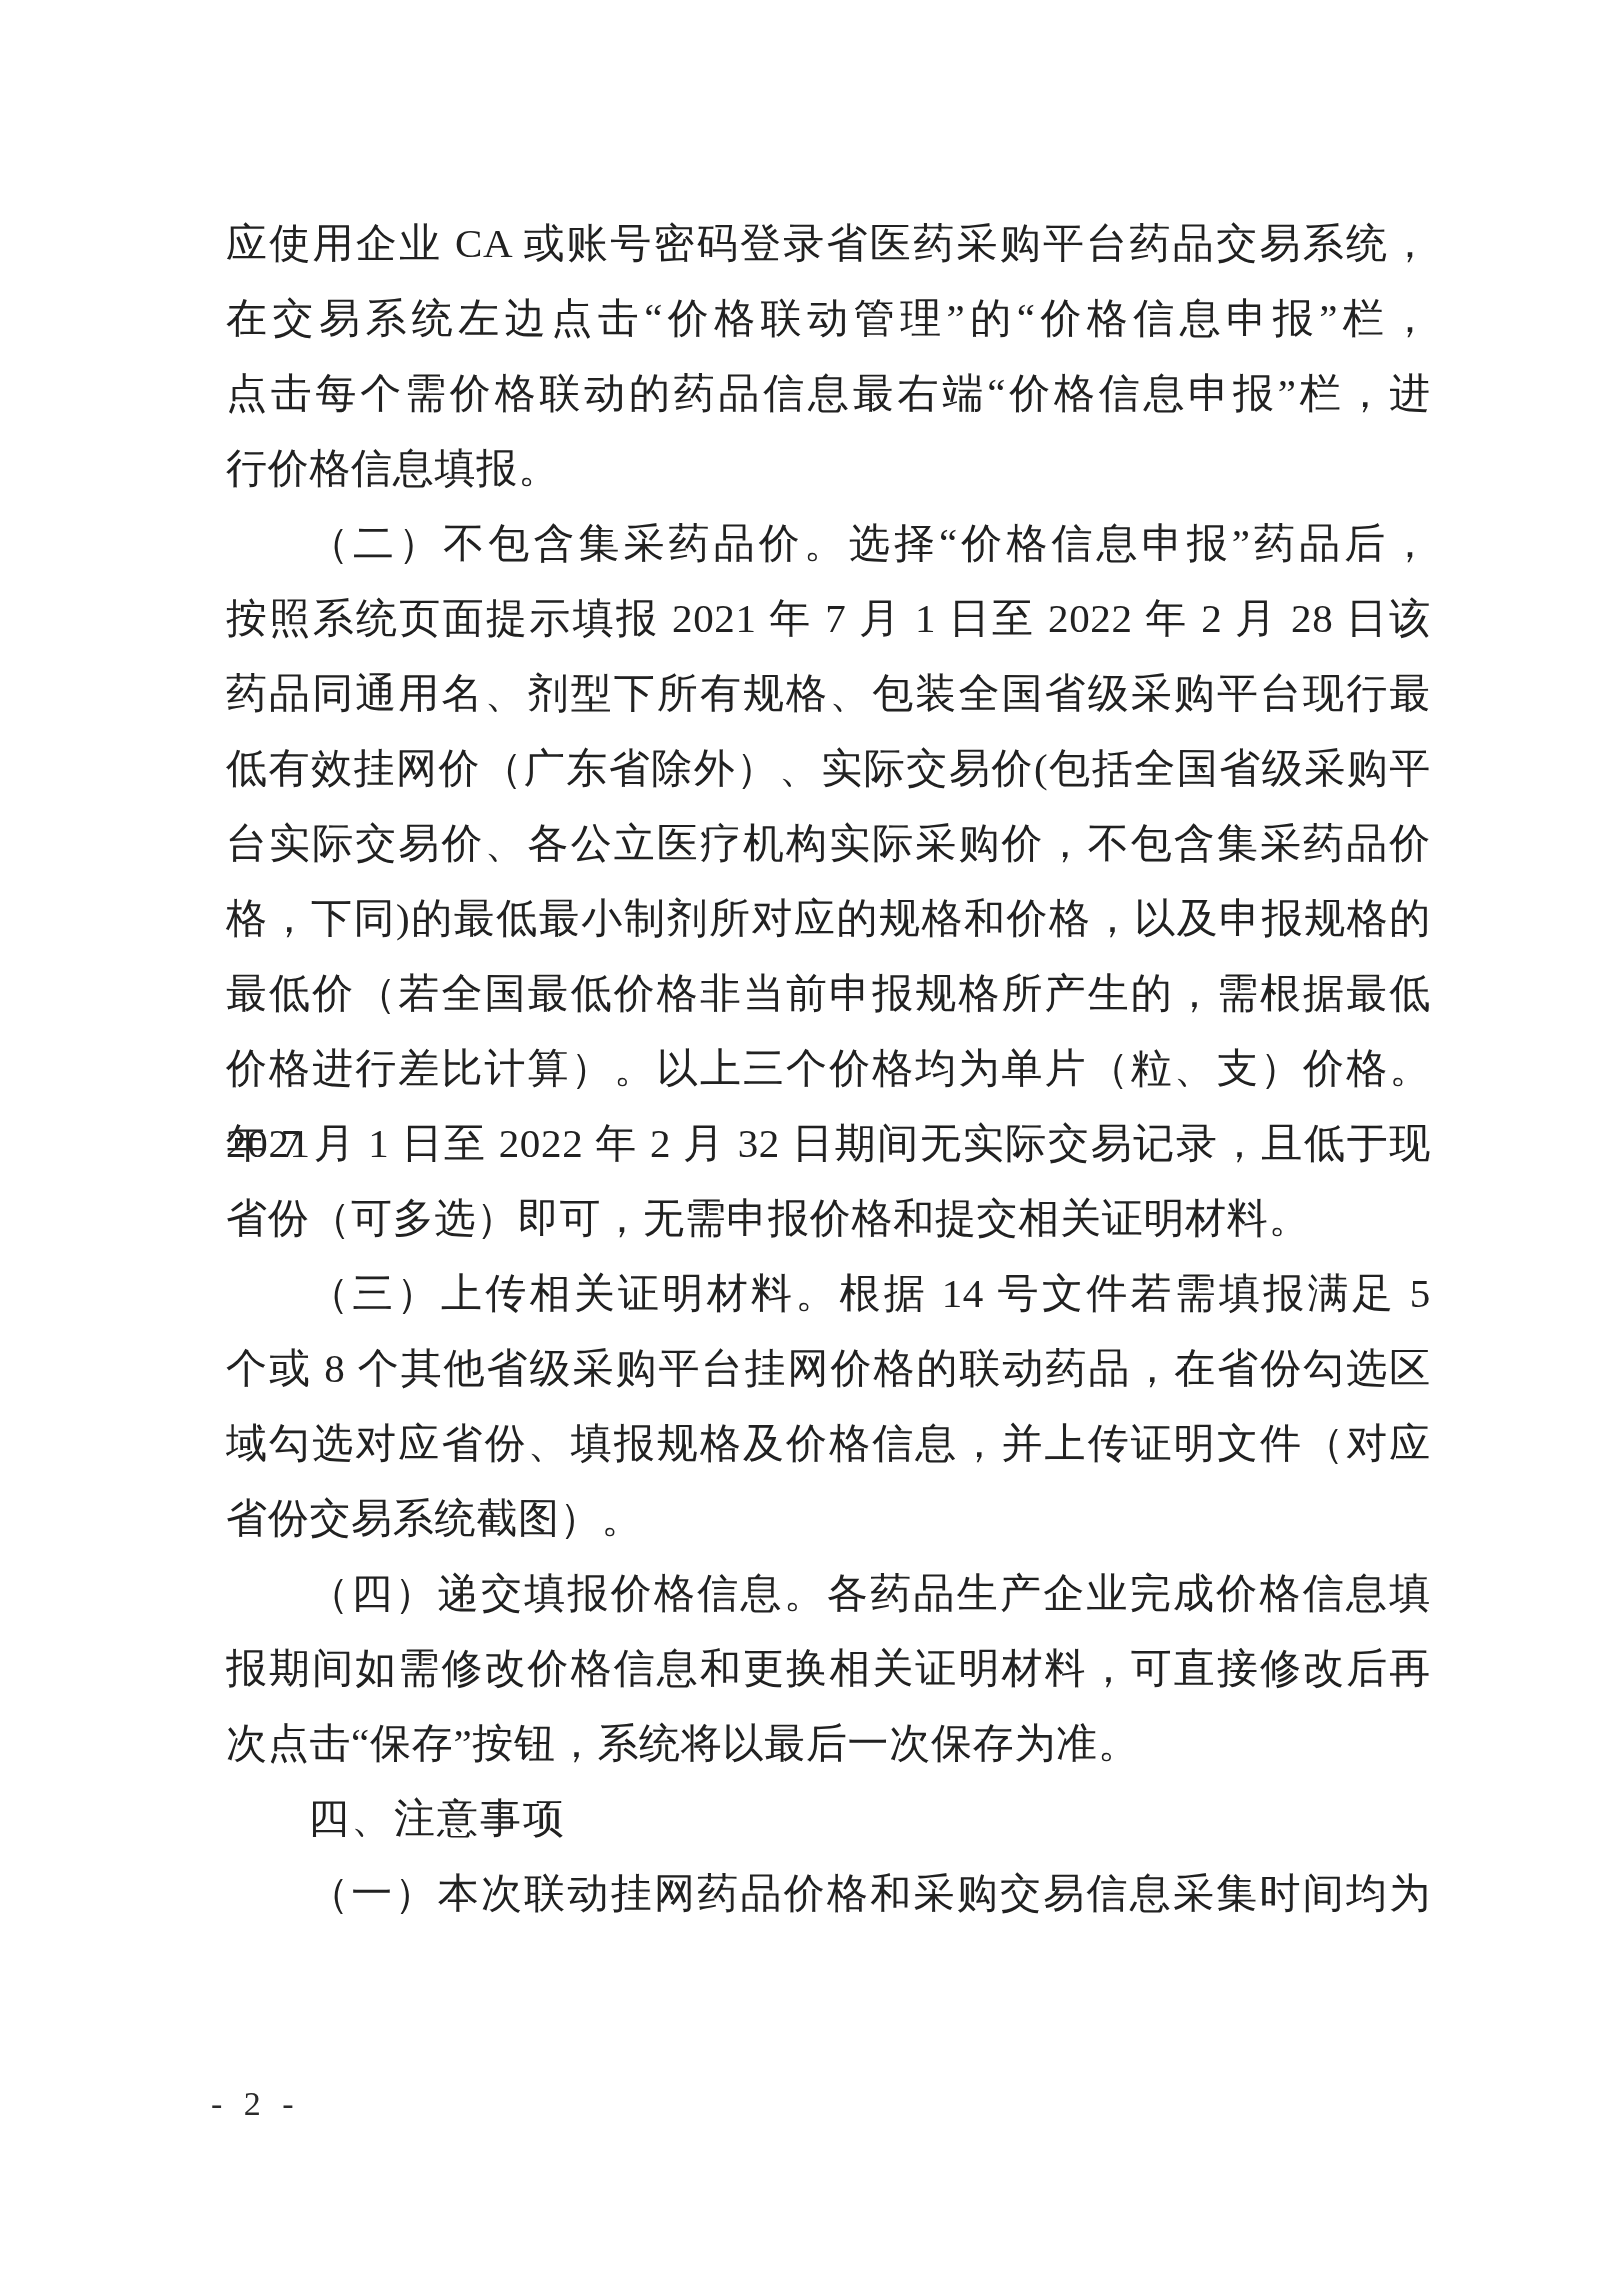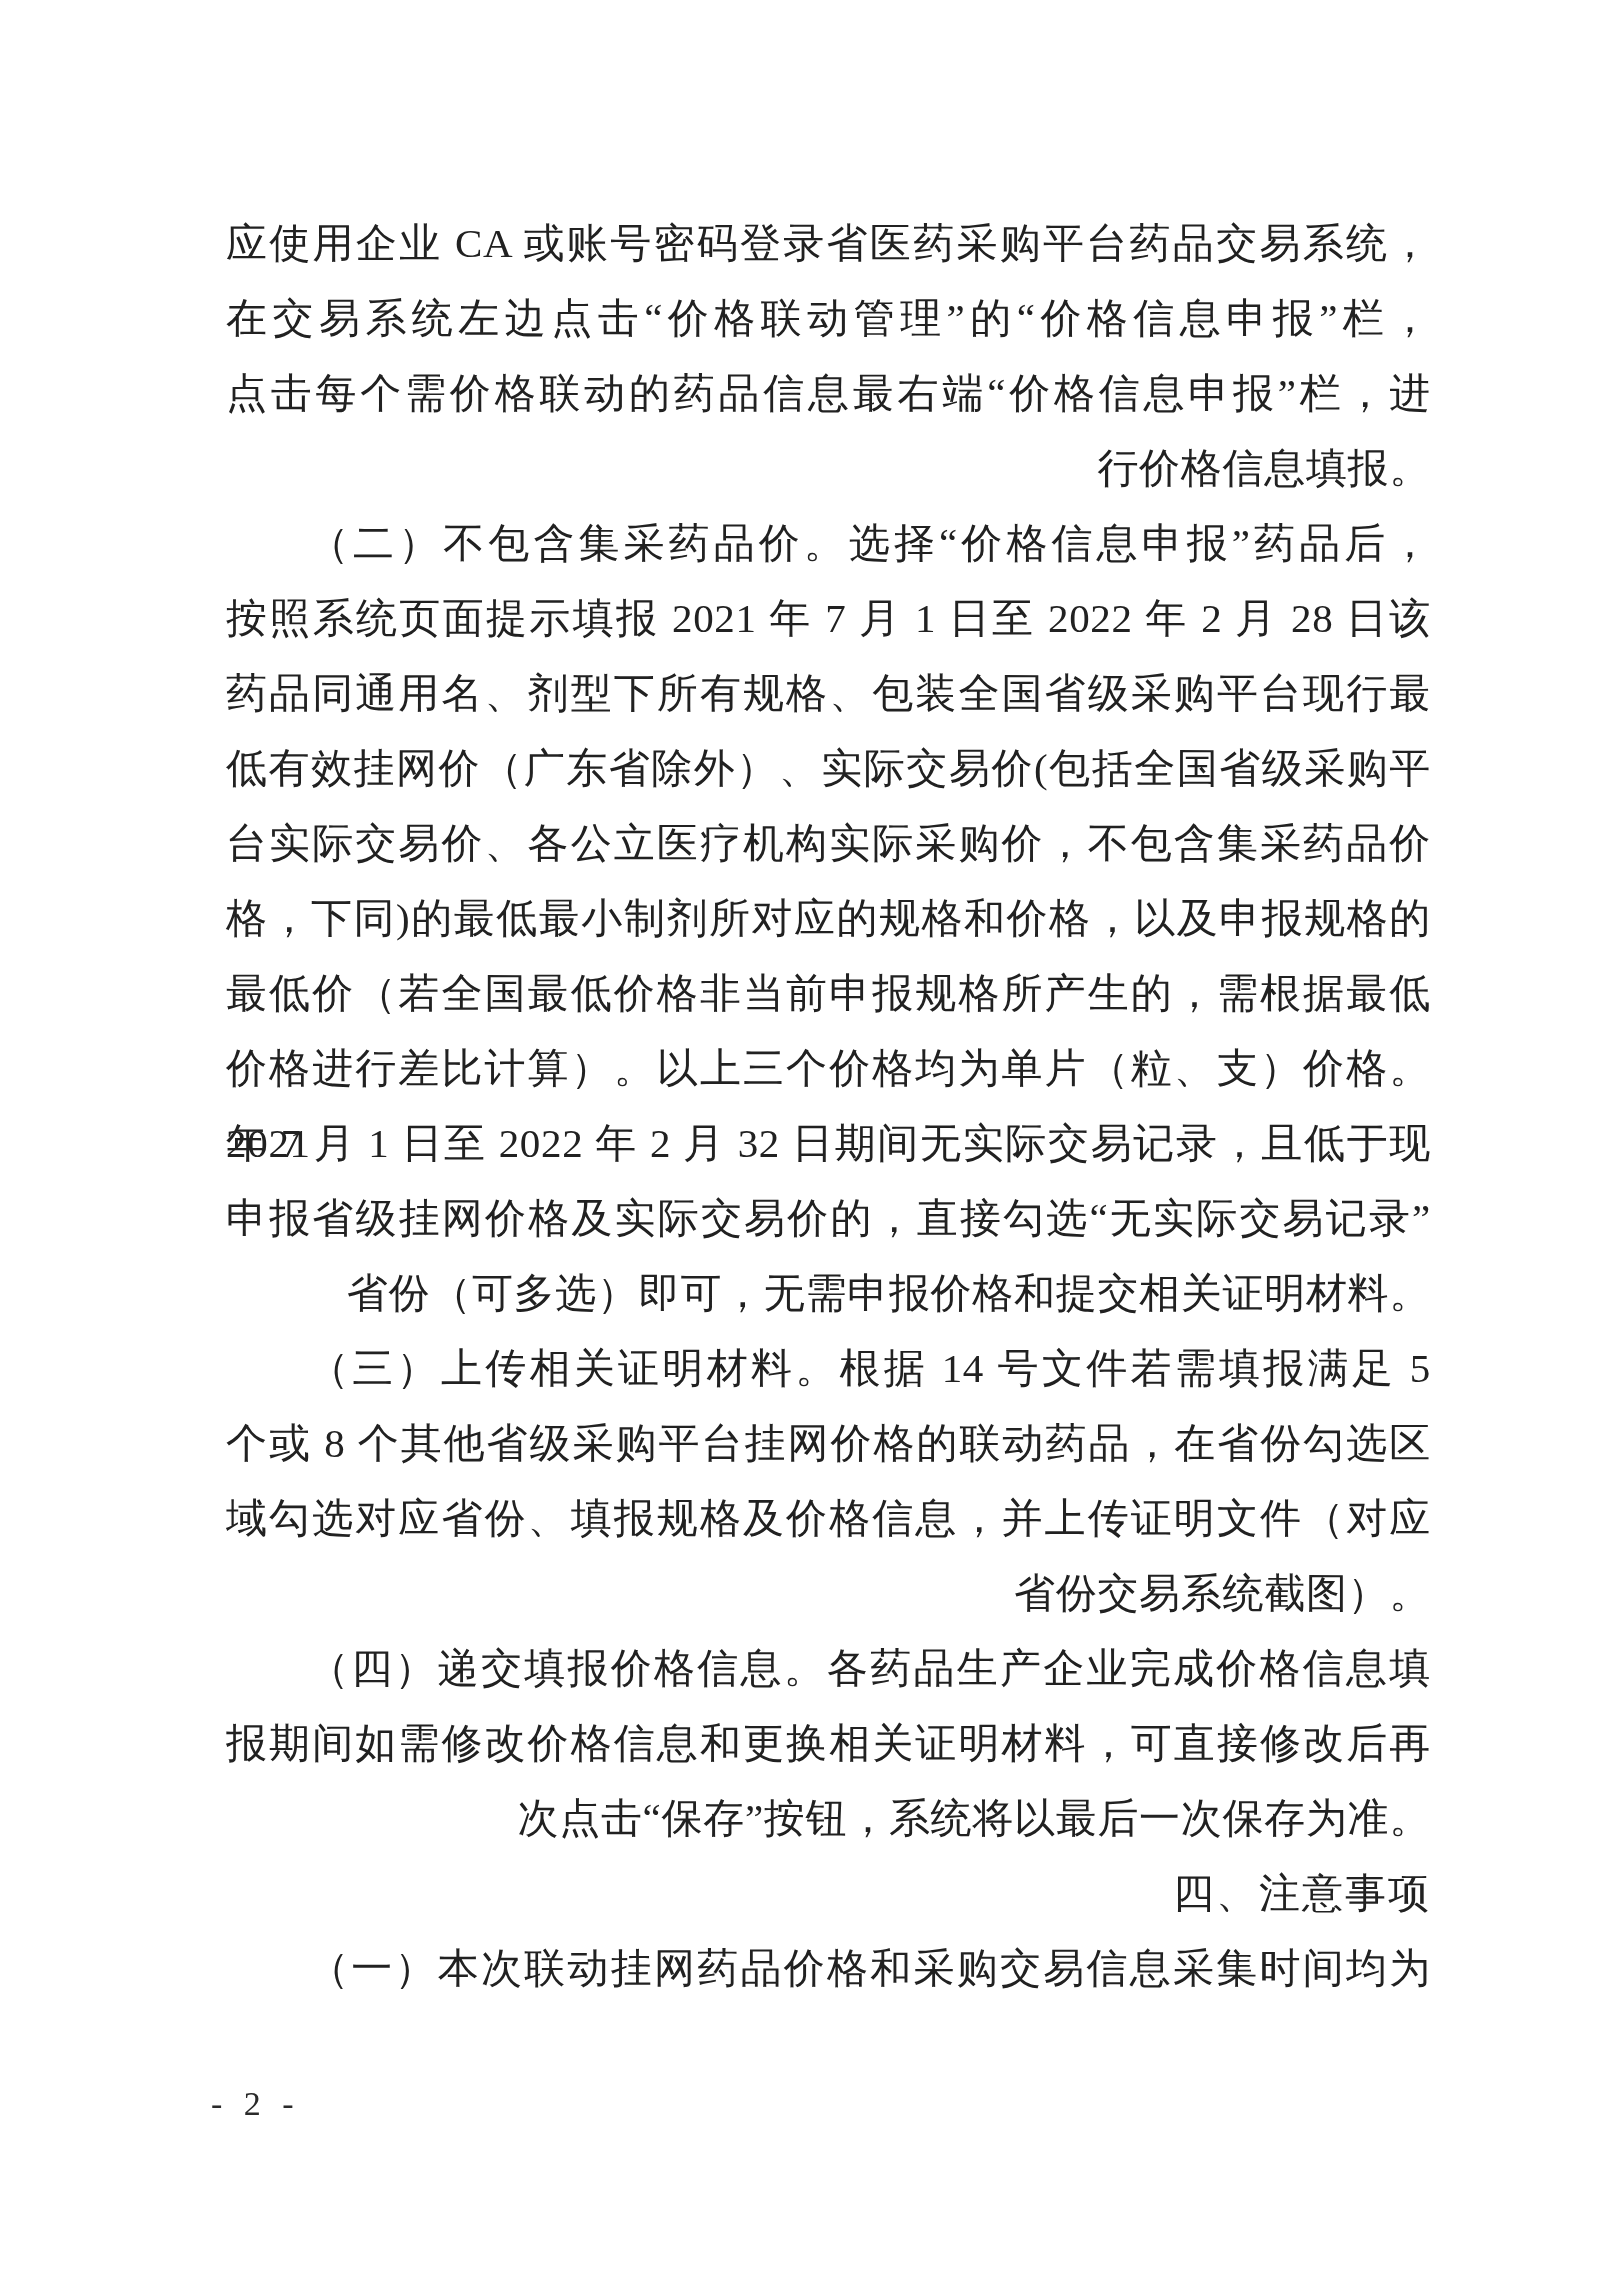--- a/index.html
+++ b/index.html
@@ -22,21 +22,21 @@
     top: 206px;
     width: 1205px;
   }
   .tline {
     height: 75px;
     line-height: 75px;
     font-size: 41px;
     letter-spacing: 0.7px;
     color: #212121;
     white-space: normal;
-    text-align: right;
+    text-align: left;
   }
   .tline.just {
     text-align: justify;
     text-align-last: justify;
   }
   .tline.indent {
     text-indent: 82px;
   }
   .tline.bold {
     font-weight: 400;
@@ -65,21 +65,20 @@
       <div class="tline">行价格信息填报。</div>
       <div class="tline just indent">（二）不包含集采药品价。选择“价格信息申报”药品后，</div>
       <div class="tline just">按照系统页面提示填报 2021 年 7 月 1 日至 2022 年 2 月 28 日该</div>
       <div class="tline just">药品同通用名、剂型下所有规格、包装全国省级采购平台现行最</div>
       <div class="tline just">低有效挂网价（广东省除外）、实际交易价(包括全国省级采购平</div>
       <div class="tline just">台实际交易价、各公立医疗机构实际采购价，不包含集采药品价</div>
       <div class="tline just">格，下同)的最低最小制剂所对应的规格和价格，以及申报规格的</div>
       <div class="tline just">最低价（若全国最低价格非当前申报规格所产生的，需根据最低</div>
       <div class="tline just">价格进行差比计算）。以上三个价格均为单片（粒、支）价格。2021</div>
       <div class="tline just">年 7 月 1 日至 2022 年 2 月 32 日期间无实际交易记录，且低于现</div>
-      <div class="tline just">申报省级挂网价格及实际交易价的，直接勾选“无实际交易记录”</div>
       <div class="tline">省份（可多选）即可，无需申报价格和提交相关证明材料。</div>
       <div class="tline just indent">（三）上传相关证明材料。根据 14 号文件若需填报满足 5</div>
       <div class="tline just">个或 8 个其他省级采购平台挂网价格的联动药品，在省份勾选区</div>
       <div class="tline just">域勾选对应省份、填报规格及价格信息，并上传证明文件（对应</div>
       <div class="tline">省份交易系统截图）。</div>
       <div class="tline just indent">（四）递交填报价格信息。各药品生产企业完成价格信息填</div>
       <div class="tline just">报期间如需修改价格信息和更换相关证明材料，可直接修改后再</div>
       <div class="tline">次点击“保存”按钮，系统将以最后一次保存为准。</div>
       <div class="tline indent bold">四、注意事项</div>
       <div class="tline just indent">（一）本次联动挂网药品价格和采购交易信息采集时间均为</div>

